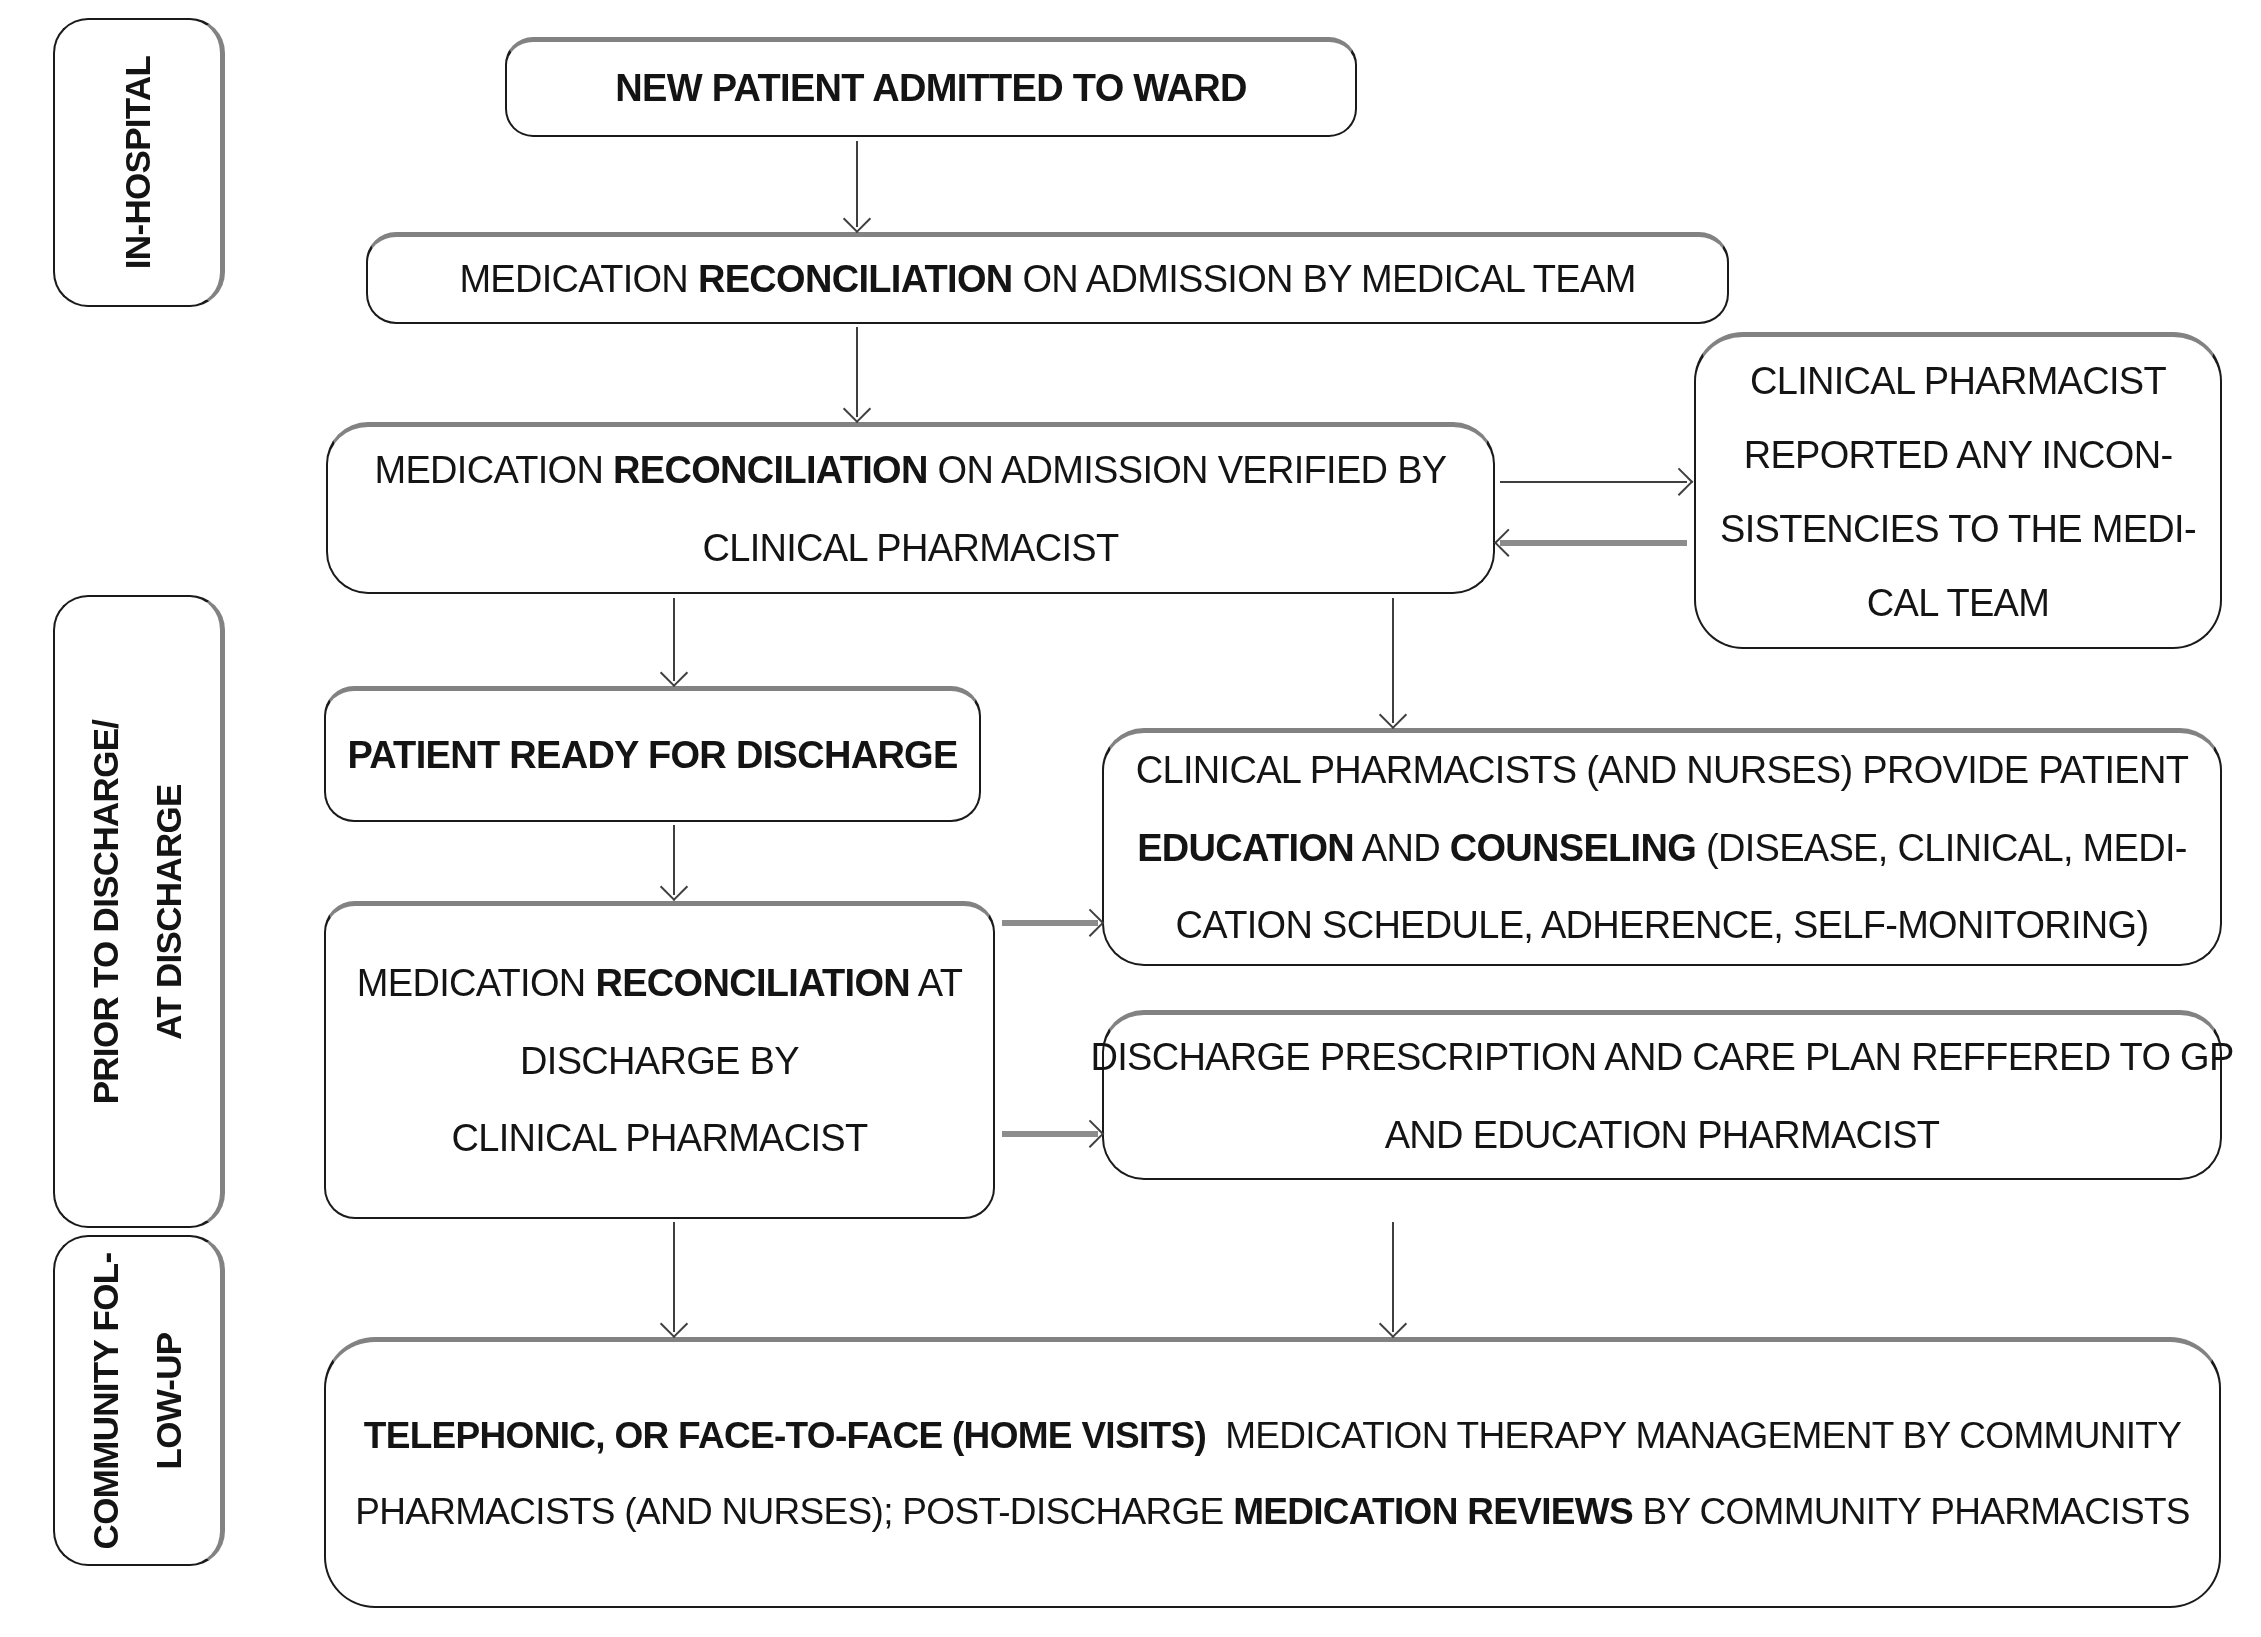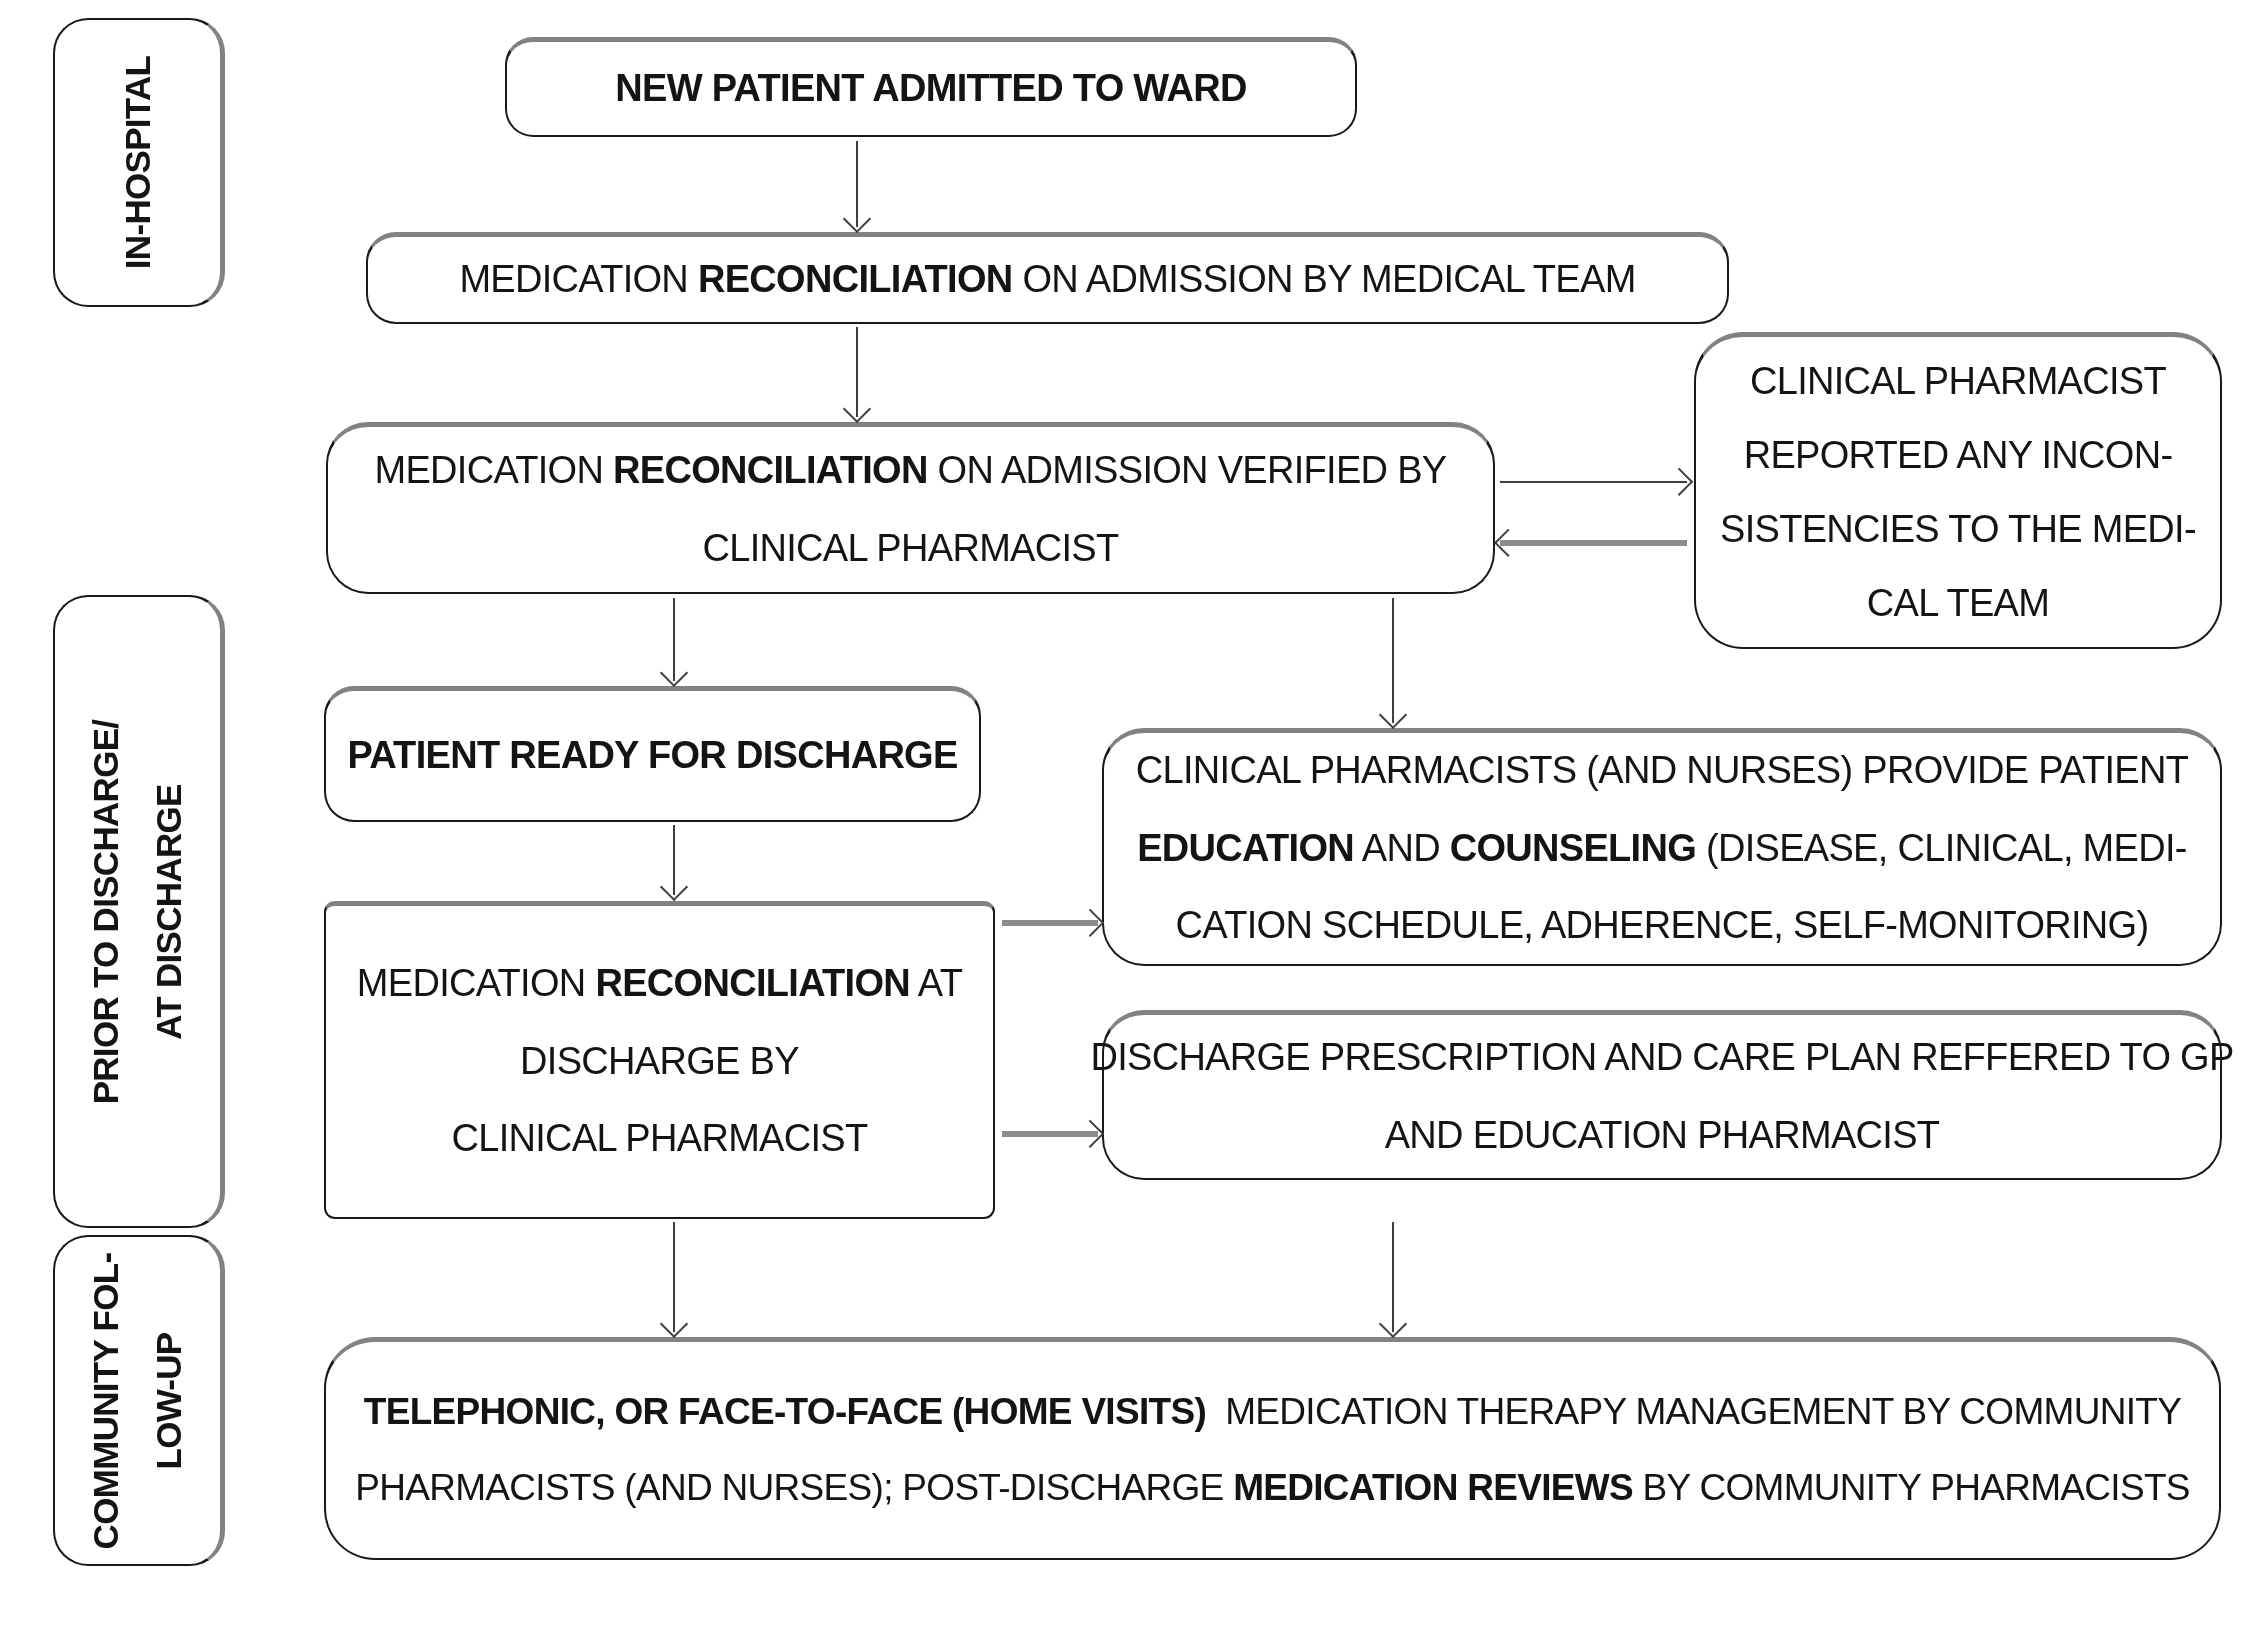--- a/index.html
+++ b/index.html
@@ -70,23 +70,23 @@
   #stage-1{left:53px;top:17.6px;width:172px;height:289px;}
   #stage-2{left:53px;top:595px;width:172px;height:633px;}
   #stage-3{left:53px;top:1235px;width:172px;height:331px;}
 
   #b-new-patient{left:505px;top:37px;width:852px;height:100px;border-radius:28px;}
   #b-medrec-admission{left:326px;top:232px;width:1363px;height:92px;border-radius:30px;margin-left:40px;}
   #b-medrec-verified{left:326px;top:422px;width:1169px;height:172px;border-radius:42px;}
   #b-pharm-reported{left:1694px;top:332px;width:528px;height:317px;border-radius:49px;padding:0 14px;}
   #b-patient-ready{left:324px;top:686px;width:657px;height:136px;border-radius:30px;}
   #b-education{left:1102px;top:728px;width:1120px;height:238px;border-radius:42px;}
-  #b-medrec-discharge{left:324px;top:901px;width:671px;height:318px;border-radius:11px;}
+  #b-medrec-discharge{left:324px;top:901px;width:671px;height:318px;border-radius:31px;}
   #b-discharge-rx{left:1102px;top:1010px;width:1120px;height:170px;border-radius:42px;}
-  #b-community{left:324px;top:1337px;width:1897px;height:223px;border-radius:51px;font-size:37px;}
+  #b-community{left:324px;top:1337px;width:1897px;height:271px;border-radius:51px;font-size:37px;}
 
   #a1{left:857px;top:141px;height:86px;}
   #a2{left:857px;top:327px;height:90px;}
   #a5{left:674px;top:598px;height:83px;}
   #a6{left:1393px;top:598px;height:125px;}
   #a7{left:674px;top:825px;height:70px;}
   #a10{left:674px;top:1222px;height:110px;}
   #a11{left:1393px;top:1222px;height:110px;}
   #a3{left:1500px;top:482px;width:187px;}
   #a4{left:1500px;top:543px;width:187px;}

